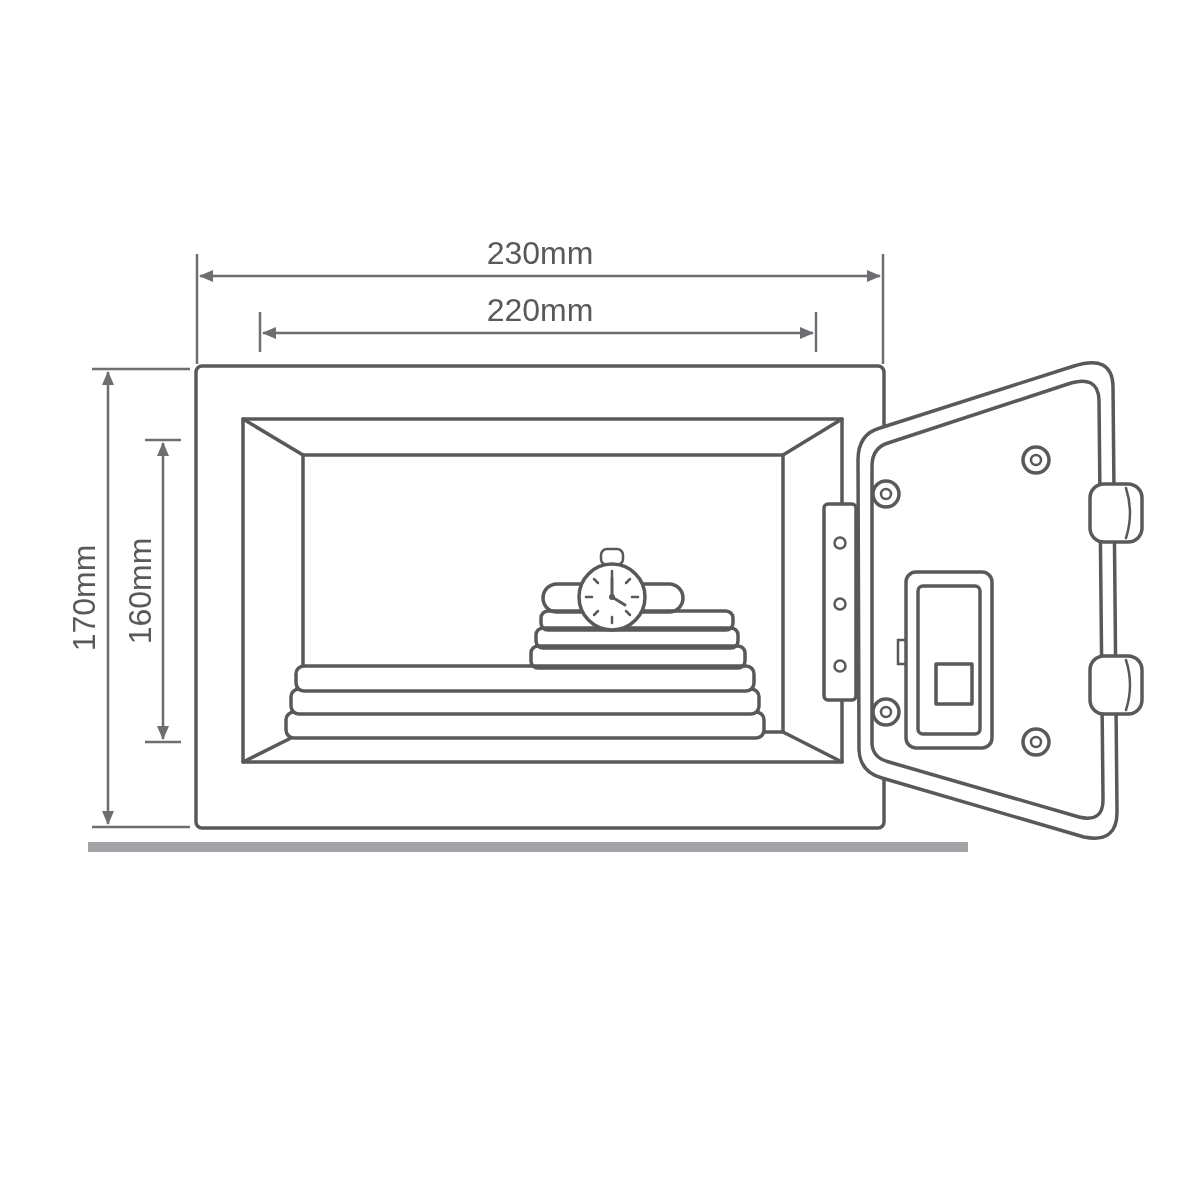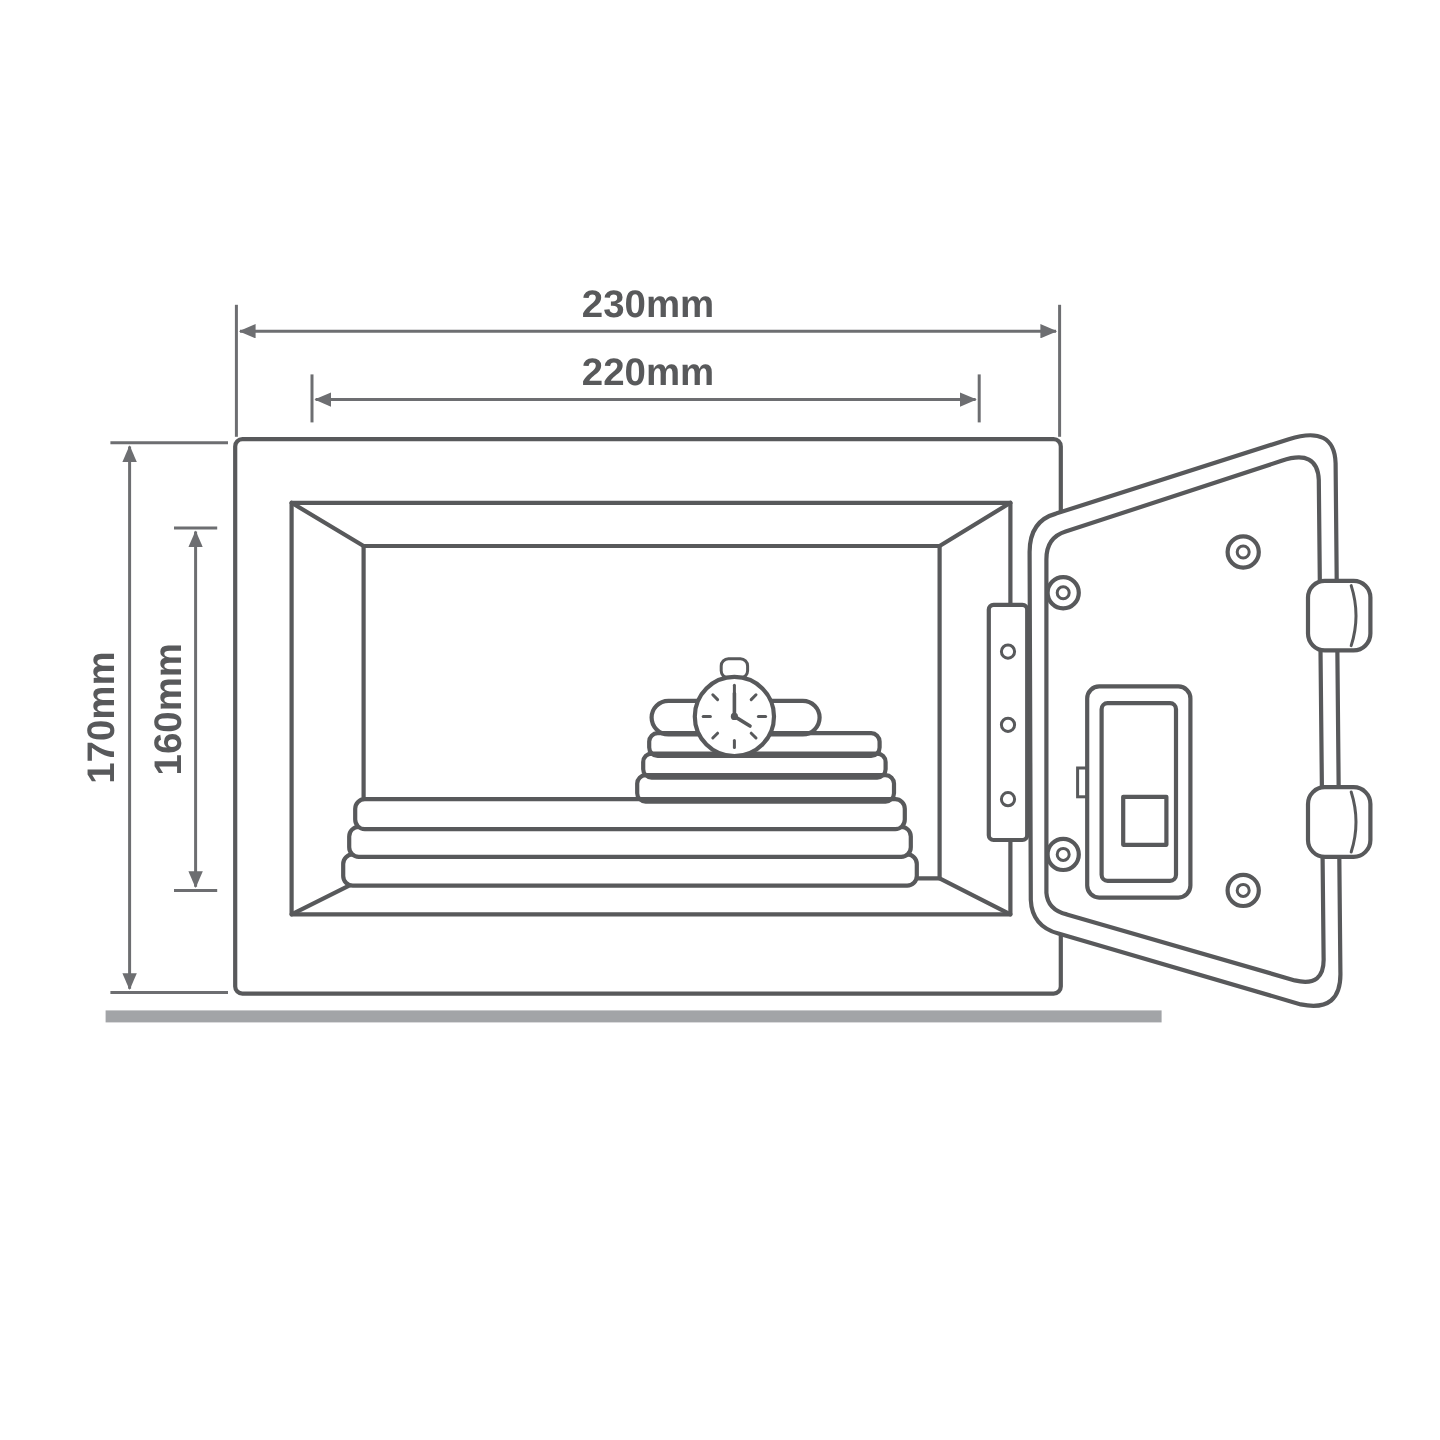--- a/index.html
+++ b/index.html
@@ -1,16 +1,16 @@
 <!DOCTYPE html>
 <html><head>
 <meta charset="utf-8">
 <style>
   html,body{margin:0;padding:0;background:#ffffff;}
-  .canvas{width:1200px;height:900px;background:#ffffff;position:relative;overflow:hidden;font-weight:bold;}
+  .canvas{width:1200px;height:900px;background:#ffffff;position:relative;overflow:hidden;}
   svg{display:block;}
   .ln{stroke:#58595b;stroke-width:3.5;fill:none;stroke-linecap:round;stroke-linejoin:round;}
   .ln-thin{stroke:#58595b;stroke-width:2.5;fill:none;stroke-linecap:round;}
   .dim{stroke:#6d6e71;stroke-width:2.5;fill:none;stroke-linecap:butt;}
   .dimtext{font-family:"Liberation Sans","DejaVu Sans",sans-serif;font-size:32px;fill:#58595b;}
   .fw{fill:#ffffff;}
 </style>
 </head>
 <body>
 

